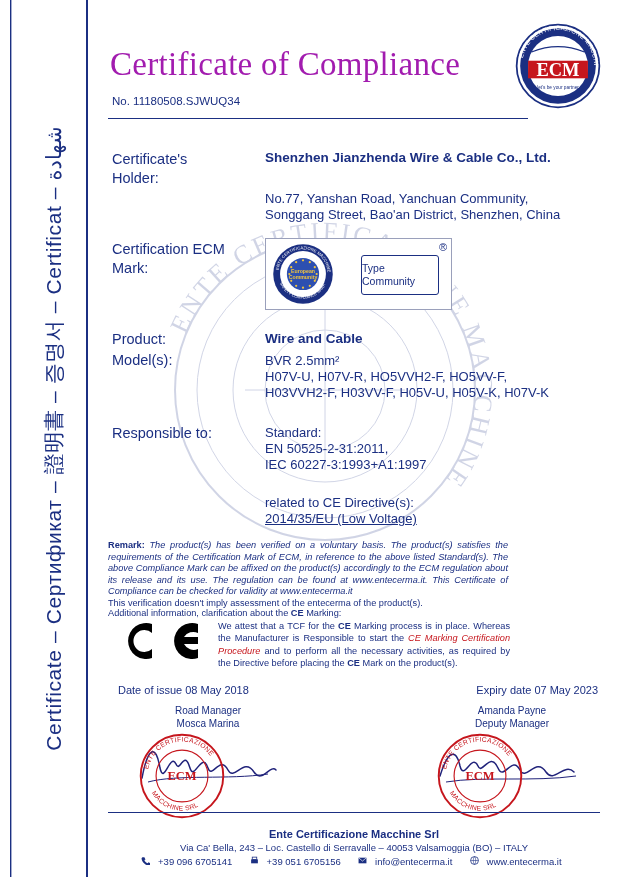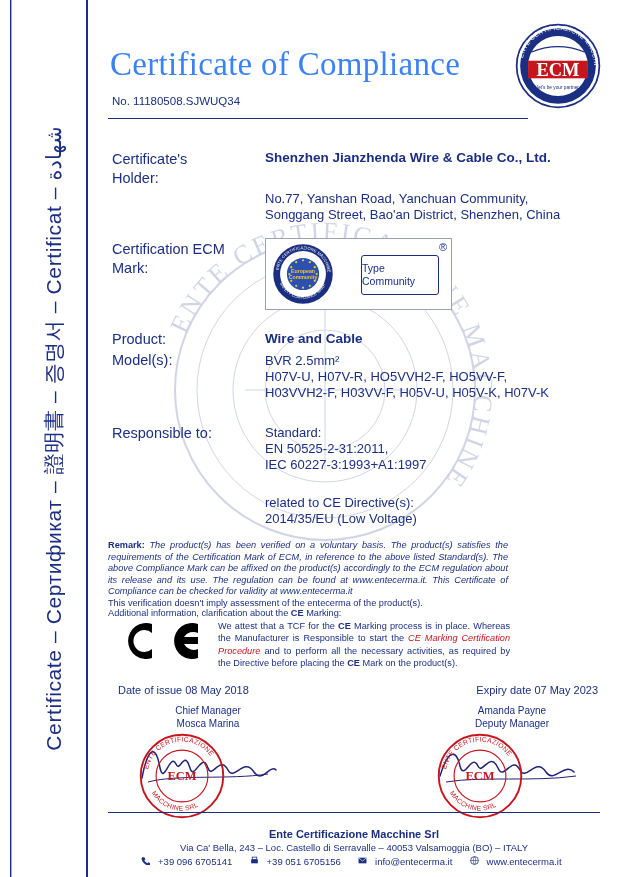--- a/index.html
+++ b/index.html
@@ -63,21 +63,21 @@
     pointer-events: none;
     opacity: 0.20;
   }
   
   .title {
     position: absolute;
     left: 110px;
     top: 46px;
     font-family: "Liberation Serif", serif;
     font-size: 33px;
-    color: #3b82f6;
+    color: #a21caf;
     letter-spacing: 0.3px;
   }
   .cert-no {
     position: absolute;
     left: 112px;
     top: 95px;
     font-size: 11.5px;
     color: #1b2f82;
   }
   .header-rule {
@@ -344,21 +344,21 @@
   <div class="label" style="left:112px; top:351px;">Model(s):</div>
   <div class="value" style="left:265px; top:352px; width:300px;">BVR 2.5mm²</div>
   <div class="value" style="left:265px; top:368px; width:300px;">H07V-U, H07V-R, HO5VVH2-F, HO5VV-F,</div>
   <div class="value" style="left:265px; top:384px; width:320px;">H03VVH2-F, H03VV-F, H05V-U, H05V-K, H07V-K</div>
 
   <div class="label" style="left:112px; top:424px;">Responsible to:</div>
   <div class="value" style="left:265px; top:424px;">Standard:</div>
   <div class="value" style="left:265px; top:440px;">EN 50525-2-31:2011,</div>
   <div class="value" style="left:265px; top:456px;">IEC 60227-3:1993+A1:1997</div>
   <div class="value" style="left:265px; top:494px;">related to CE Directive(s):</div>
-  <div class="value" style="left:265px; top:510px;">2014/35/EU (Low Voltage)</div>
+  <div class="value" style="left:265px; top:510px;text-decoration:underline;">2014/35/EU (Low Voltage)</div>
 
   <div class="remark">
     <span><b>Remark:</b><i> The product(s) has been verified on a voluntary basis. The product(s) satisfies the requirements of the Certification Mark of ECM, in reference to the above listed Standard(s). The above Compliance Mark can be affixed on the product(s) accordingly to the ECM regulation about its release and its use. The regulation can be found at www.entecerma.it. This Certificate of Compliance can be checked for validity at www.entecerma.it</i></span><br>
     <span>This verification doesn't imply assessment of the entecerma of the product(s).</span>
   </div>
 
   <div class="addl">
     <span>Additional information, clarification about the </span><span style="font-weight:bold;">CE</span><span> Marking:</span>
   </div>
 
@@ -368,21 +368,21 @@
   </svg>
 
   <div class="attest">
     <span>We attest that a TCF for the </span><span style="font-weight:bold;">CE</span><span> Marking process is in place. Whereas the Manufacturer is Responsible to start the </span><span class="red"><span>CE</span> <span>Marking Certification Procedure</span></span><span> and to perform all the necessary activities, as required by the Directive before placing the </span><span style="font-weight:bold;">CE</span><span> Mark on the product(s).</span>
   </div>
 
   <div class="issue-date">Date of issue 08 May 2018</div>
   <div class="expiry-date">Expiry date 07 May 2023</div>
 
   <div class="sig-block sig-left">
-    <div>Chief Manager</div>
+    <div>Road Manager</div>
     <div>Mosca Marina</div>
     <div class="sig-img">
       <svg width="180" height="58" viewBox="0 0 180 58">
         <path d="M24 44 C30 12, 38 10, 42 34 C46 52, 52 18, 58 30 C62 40, 66 14, 72 34 C76 48, 84 16, 90 34 C94 46, 102 20, 110 36 C116 48, 126 22, 136 38 C144 50, 152 30, 158 36" fill="none" stroke="#20227a" stroke-width="1.5" stroke-linecap="round"></path>
         <path d="M30 48 C60 40, 110 46, 150 40" fill="none" stroke="#20227a" stroke-width="1"></path>
       </svg>
       <svg class="stamp" style="left:16px; top:-6px;" viewBox="0 0 100 100">
         <defs>
           <path id="stTop1" d="M50,50 m-36,0 a36,36 0 0,1 72,0"></path>
           <path id="stBot1" d="M50,50 m-36,0 a36,36 0 0,0 72,0"></path>

